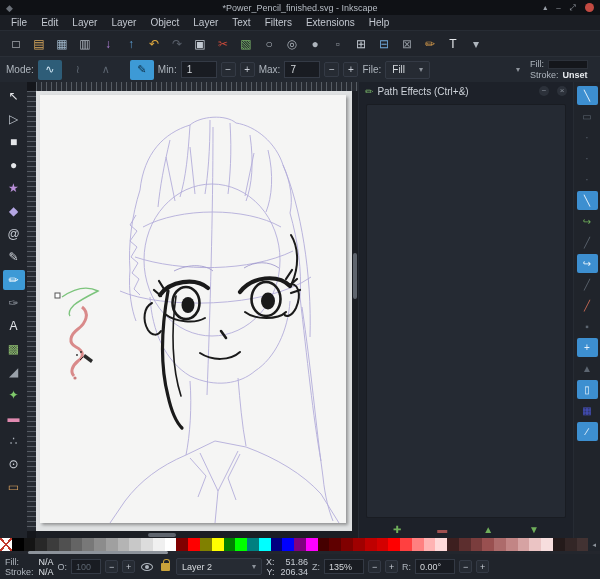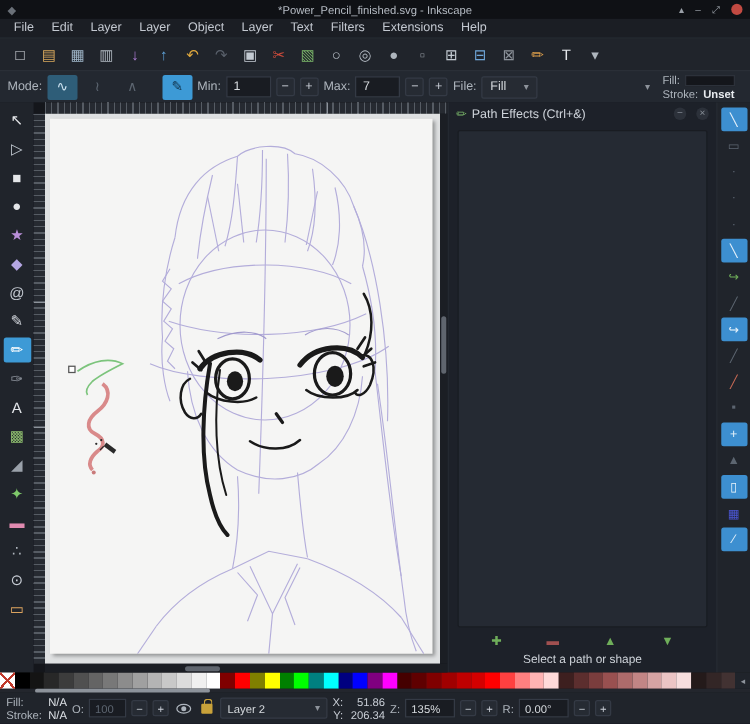--- a/index.html
+++ b/index.html
@@ -309,21 +309,20 @@
         <span class="hdr-circle">×</span>
       </span>
     </div>
     <div class="panel-list"></div>
     <div class="panel-footer">
       <span class="pf-btn" style="color:#6fae5a">✚</span>
       <span class="pf-btn" style="color:#a05050">▬</span>
       <span class="pf-btn" style="color:#6fae5a">▲</span>
       <span class="pf-btn" style="color:#6fae5a">▼</span>
     </div>
-    <div class="panel-status">Select a path or shape</div>
   </div>
 
   <div class="snapbar" id="snapbar">
       <div class="snap-btn active">╲</div>
       <div class="snap-btn">▭</div>
       <div class="snap-btn">·</div>
       <div class="snap-btn">·</div>
       <div class="snap-btn">·</div>
       <div class="snap-btn active">╲</div>
       <div class="snap-btn" style="color: rgb(111, 174, 90);">↪</div>

